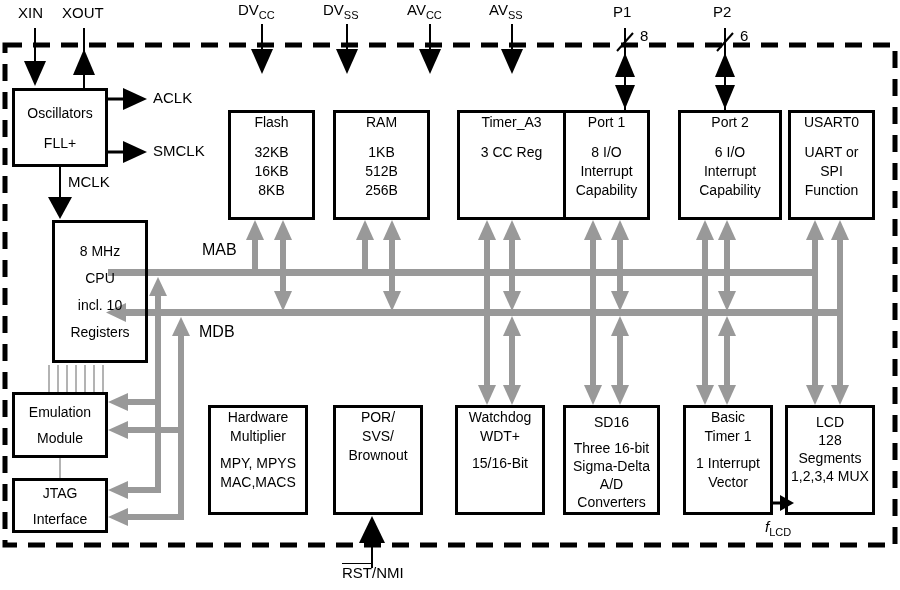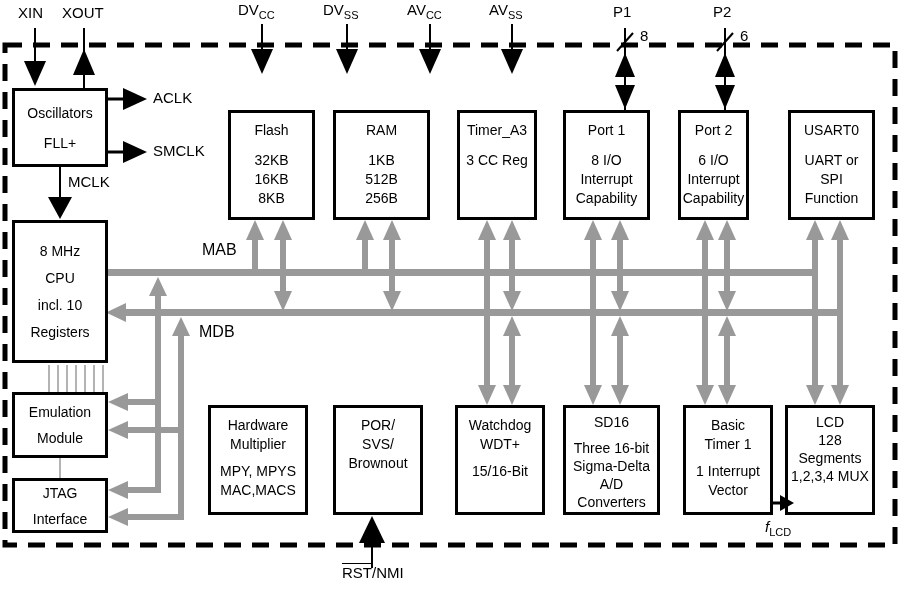--- a/index.html
+++ b/index.html
@@ -7,24 +7,24 @@
          font-family:"Liberation Sans","DejaVu Sans",sans-serif;color:#000;overflow:hidden;}
   svg.wires{position:absolute;left:0;top:0;}
   .g{fill:var(--connector,#999);}
   .k{fill:var(--outline,#000);}
   .thin{fill:#b3b3b3;}
   .dash{fill:none;stroke:var(--outline,#000);stroke-width:5;stroke-dasharray:17 11;}
   .slash{stroke:var(--outline,#000);stroke-width:2;}
   .block{position:absolute;box-sizing:border-box;border:3px solid var(--outline,#000);
          background:transparent;display:flex;flex-direction:column;align-items:center;
          font-size:14px;line-height:19px;text-align:center;}
-  .pt8{padding-top:8px;} .pt5{padding-top:5px;}
+  .pt8{padding-top:0;} .pt5{padding-top:5px;}
   .vcenter{justify-content:center;}
   .gap{height:11px;} .gap8{height:8px;}
-  .lh27{line-height:27px;} .lh30{line-height:30px;} .lh26{line-height:26px;align-items:center;} .lh18{line-height:18px;text-align:right;}
+  .lh27{line-height:27px;margin-left:40px;} .lh30{line-height:30px;} .lh26{line-height:26px;align-items:center;} .lh18{line-height:18px;text-align:right;}
   .lbl{position:absolute;font-size:15px;white-space:nowrap;line-height:18px;}
   .lbl sub{font-size:11px;line-height:10px;}
   .busname{font-size:16px;}
   .over{text-decoration:overline;}
   .flcd-main{font-style:italic;}
 </style>
 </head>
 <body>
 
 <div class="stage">
@@ -214,33 +214,33 @@
     <div>16KB</div>
     <div>8KB</div>
   </div>
   <div class="block pt8" style="left:333px;top:110px;width:97px;height:110px">
     <div>RAM</div>
     <div class="gap"></div>
     <div>1KB</div>
     <div>512B</div>
     <div>256B</div>
   </div>
-  <div class="block pt8" style="left:457px;top:110px;width:80px;height:110px">
+  <div class="block pt8" style="left:457px;top:110px;width:109px;height:110px">
     <div>Timer_A3</div>
     <div class="gap"></div>
     <div>3 CC Reg</div>
   </div>
   <div class="block pt8" style="left:563px;top:110px;width:87px;height:110px">
     <div>Port 1</div>
     <div class="gap"></div>
     <div>8 I/O</div>
     <div>Interrupt</div>
     <div>Capability</div>
   </div>
-  <div class="block pt8" style="left:678px;top:110px;width:71px;height:110px">
+  <div class="block pt8" style="left:678px;top:110px;width:104px;height:110px">
     <div>Port 2</div>
     <div class="gap"></div>
     <div>6 I/O</div>
     <div>Interrupt</div>
     <div>Capability</div>
   </div>
   <div class="block pt8" style="left:788px;top:110px;width:87px;height:110px">
     <div>USART0</div>
     <div class="gap"></div>
     <div>UART or</div>

